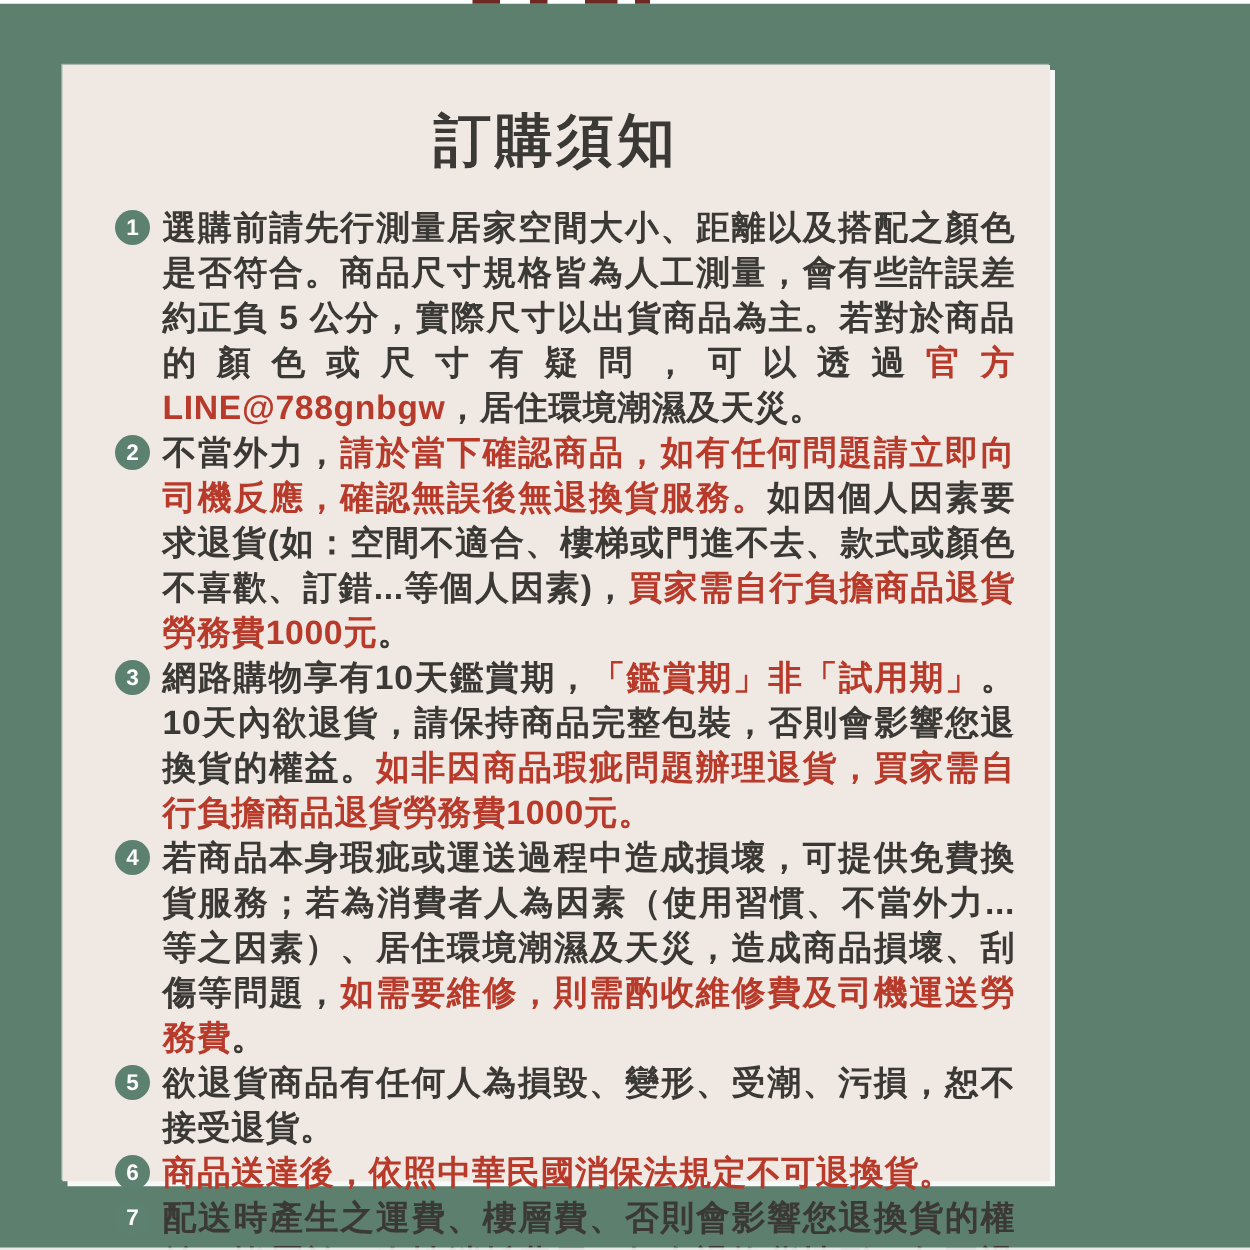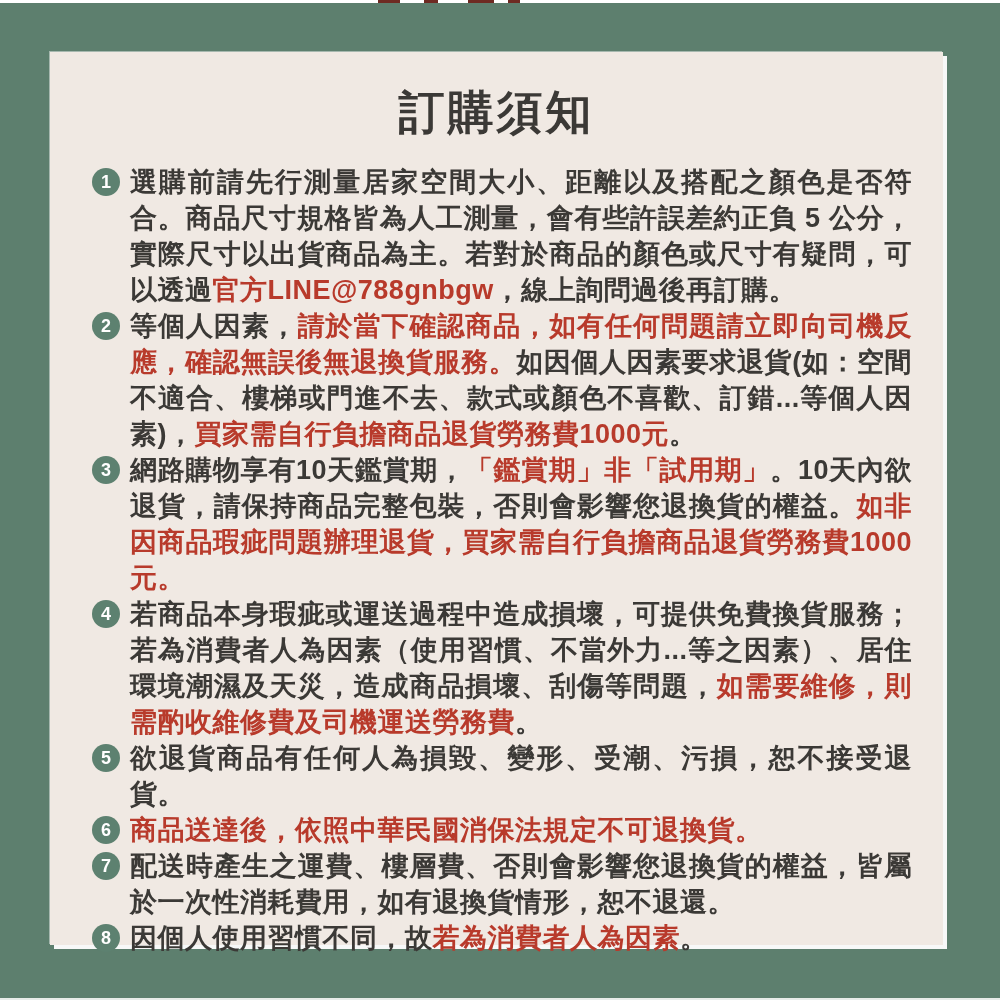--- a/index.html
+++ b/index.html
@@ -10,21 +10,21 @@
   }
   .frame{
     position:relative;
     width:1000px;height:1000px;
     background:var(--frame-green,#5d7f6e);
     overflow:hidden;
   }
   .panel{
     position:absolute;
     left:50px;top:52px;
-    width:893px;height:893px;
+    width:790px;height:893px;
     background:var(--panel-cream,#f0e9e3);
     box-shadow:4px 4px 0 0 rgba(255,255,255,0.95), -1px -1px 0 0 rgba(255,255,255,0.45);
   }
   .title{
     margin:34px 0 0 0;
     text-align:center;
     font-size:46px;line-height:52px;
     font-weight:800;
     letter-spacing:3px;
     color:var(--text-dark,#3b3936);
@@ -87,25 +87,25 @@
 </head>
 <body>
 
 <div class="frame">
 
   <div class="panel">
     <h1 class="title">訂購須知</h1>
     <div class="list">
         <div class="item">
           <span class="badge">1</span>
-          <p class="item-text"><span class="seg-dark">選購前請先行測量居家空間大小、距離以及搭配之顏色是否符合。商品尺寸規格皆為人工測量，會有些許誤差約正負 5 公分，實際尺寸以出貨商品為主。若對於商品的顏色或尺寸有疑問，可以透過</span><span class="seg-red">官方LINE@788gnbgw</span><span class="seg-dark">，線上詢問過後再訂購。</span></p>
+          <p class="item-text"><span class="seg-dark">選購前請先行測量居家空間大小、距離以及搭配之顏色是否符合。商品尺寸規格皆為人工測量，會有些許誤差約正負 5 公分，實際尺寸以出貨商品為主。若對於商品的顏色或尺寸有疑問，可以透過</span><span class="seg-red">官方LINE@788gnbgw</span><span class="seg-dark">，居住環境潮濕及天災。</span></p>
         </div>
         <div class="item">
           <span class="badge">2</span>
-          <p class="item-text"><span class="seg-dark">等個人因素，</span><span class="seg-red">請於當下確認商品，如有任何問題請立即向司機反應，確認無誤後無退換貨服務。</span><span class="seg-dark">如因個人因素要求退貨(如：空間不適合、樓梯或門進不去、款式或顏色不喜歡、訂錯...等個人因素)，</span><span class="seg-red">買家需自行負擔商品退貨勞務費1000元</span><span class="seg-dark">。</span></p>
+          <p class="item-text"><span class="seg-dark">不當外力，</span><span class="seg-red">請於當下確認商品，如有任何問題請立即向司機反應，確認無誤後無退換貨服務。</span><span class="seg-dark">如因個人因素要求退貨(如：空間不適合、樓梯或門進不去、款式或顏色不喜歡、訂錯...等個人因素)，</span><span class="seg-red">買家需自行負擔商品退貨勞務費1000元</span><span class="seg-dark">。</span></p>
         </div>
         <div class="item">
           <span class="badge">3</span>
           <p class="item-text"><span class="seg-dark">網路購物享有10天鑑賞期，</span><span class="seg-red">「鑑賞期」非「試用期」</span><span class="seg-dark">。10天內欲退貨，請保持商品完整包裝，否則會影響您退換貨的權益。</span><span class="seg-red">如非因商品瑕疵問題辦理退貨，買家需自行負擔商品退貨勞務費1000元。</span></p>
         </div>
         <div class="item">
           <span class="badge">4</span>
           <p class="item-text"><span class="seg-dark">若商品本身瑕疵或運送過程中造成損壞，可提供免費換貨服務；若為消費者人為因素（使用習慣、不當外力...等之因素）、居住環境潮濕及天災，造成商品損壞、刮傷等問題，</span><span class="seg-red">如需要維修，則需酌收維修費及司機運送勞務費</span><span class="seg-dark">。</span></p>
         </div>
         <div class="item">

